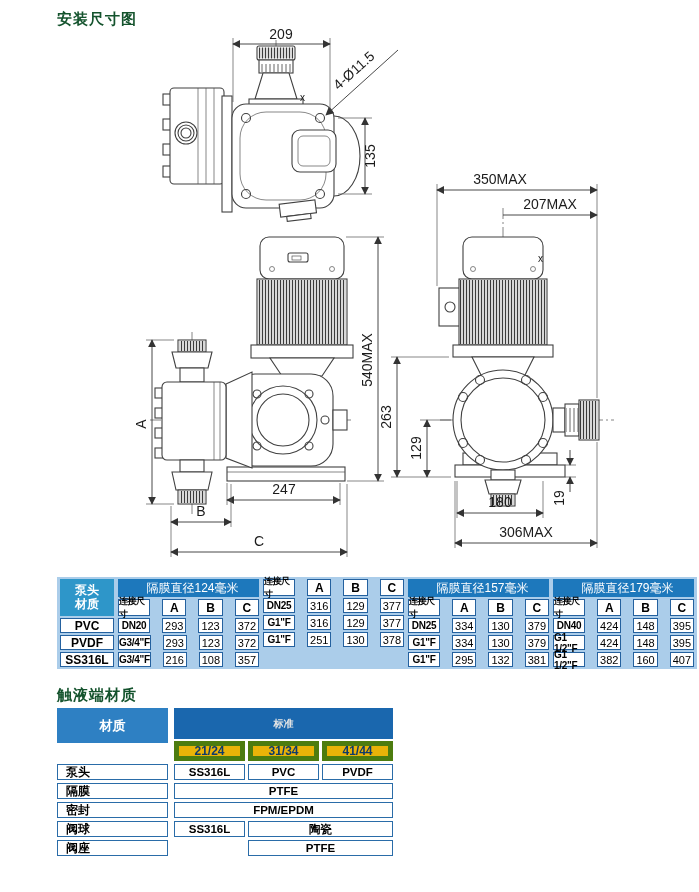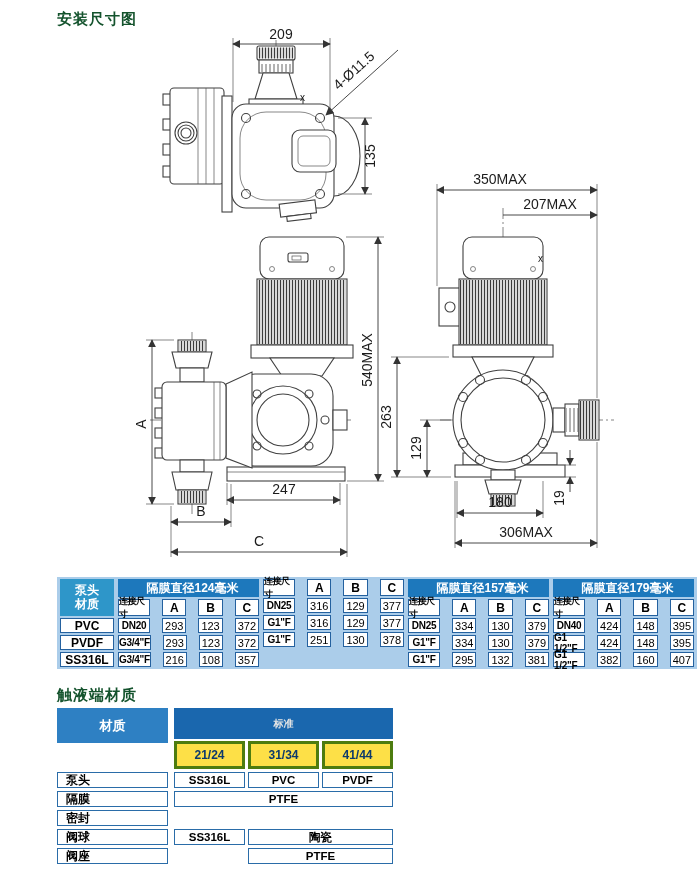--- a/index.html
+++ b/index.html
@@ -27,21 +27,21 @@
     background:#abcdea;padding:2px 3px;display:flex;gap:4px;
   }
   .t1col{flex:0 0 54px;display:flex;flex-direction:column;gap:2px;}
   .t1g{flex:1;display:flex;flex-direction:column;gap:2px;}
   .t1row{display:flex;gap:12px;}
   .cell{
     background:#ffffff;border:1px solid #24619f;box-sizing:border-box;
     display:flex;align-items:center;justify-content:center;
     font-size:11px;color:#000;height:15px;
   }
-  .ghdr{background:#1d78bc;border-color:#1d78bc;color:#fff;font-weight:bold;font-size:12px;height:18px;padding-left:8px;}
+  .ghdr{background:#1d78bc;border-color:#1d78bc;color:#fff;font-weight:normal;font-size:12px;height:18px;padding-left:8px;}
   .corner-hdr{
     background:#2e96c9;border-color:#2e96c9;color:#fff;font-weight:bold;font-size:12px;
     height:37px;flex-direction:column;line-height:1.1;
   }
   .sub{height:17px;font-weight:bold;font-size:12px;}
   .sub.conn{font-size:9px;letter-spacing:-0.5px;}
   .mat{font-weight:bold;font-size:12px;}
   .dconn{font-weight:bold;font-size:10px;flex:1.35;letter-spacing:-0.3px;}
   .dnum{flex:1;font-size:11px;}
   .fconn{flex:1.35;}
@@ -52,22 +52,22 @@
   .t2 .cell{height:16px;border-color:#2a6ca8;}
   .t2lbl{flex:0 0 111px;justify-content:flex-start;padding-left:8px;font-weight:bold;font-size:12px;}
   .t2corner{
     flex:0 0 111px;height:35px;background:#2e80c3;border:none;color:#fff;
     font-weight:bold;font-size:13px;display:flex;align-items:center;justify-content:center;
   }
   .t2hdrblock{flex:1;display:flex;flex-direction:column;gap:2px;}
   .stdbar{height:31px;background:#1a67ae;border:none;color:#e5e5e5;font-weight:bold;font-size:10px;
           display:flex;align-items:center;justify-content:center;}
   .sizes{display:flex;gap:3px;}
-  .sizec{flex:1;background:#fde047;color:#0d3a6b;font-weight:bold;font-size:12px;height:28px;
-         border:3px solid #4d7c0f;box-sizing:border-box;display:flex;align-items:center;justify-content:center;}
+  .sizec{flex:1;background:#eab308;color:#0d3a6b;font-weight:bold;font-size:12px;height:20px;
+         border:5px solid #4d7c0f;box-sizing:border-box;display:flex;align-items:center;justify-content:center;}
   .t2val{flex:1;font-weight:bold;font-size:11.5px;}
   .t2content{flex:1;display:flex;gap:3px;}
   .t2bottom-labels{flex:0 0 111px;display:flex;flex-direction:column;gap:3px;}
   .t2span2{height:35px;flex:0 0 71px;}
   .t2rightstack{flex:1;display:flex;flex-direction:column;gap:3px;}
 </style>
 </head>
 <body>
 
 <div class="abs sec-title" style="top:10px;">安装尺寸图</div>
@@ -435,20 +435,23 @@
 
   <div class="t2row">
     <div class="cell t2lbl">隔膜</div>
     <div class="t2content">
       <div class="cell t2val">PTFE</div>
     </div>
   </div>
 
   <div class="t2row">
     <div class="cell t2lbl">密封</div>
+    <div class="t2content">
+      <div class="cell t2val">FPM/EPDM</div>
+    </div>
   </div>
 
   <div class="t2row">
     <div class="t2bottom-labels">
       <div class="cell t2lbl" style="flex:none;text-align:right;">阀球</div>
       <div class="cell t2lbl" style="flex:none;">阀座</div>
     </div>
     <div class="t2content">
       <div class="cell t2val t2span2">SS316L</div>
       <div class="t2rightstack">

